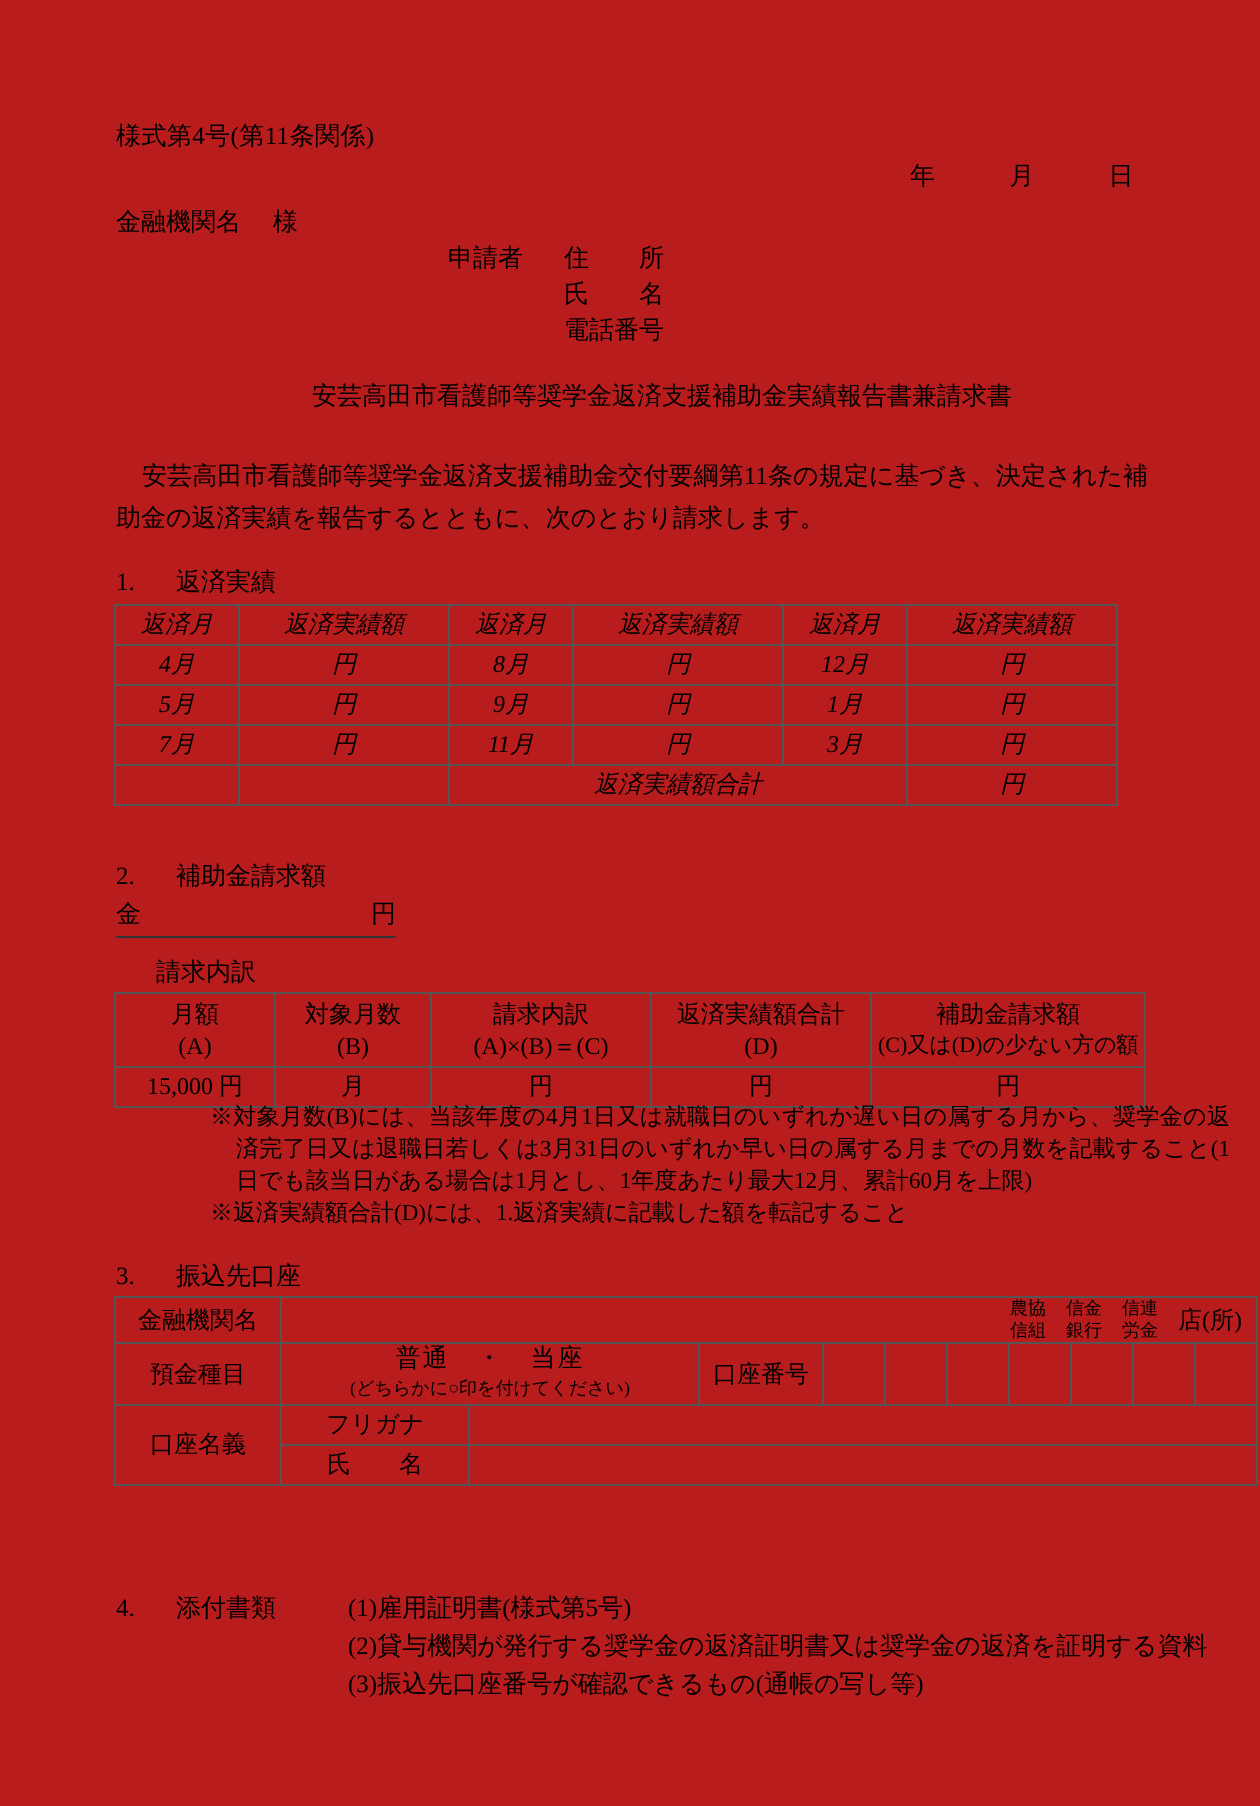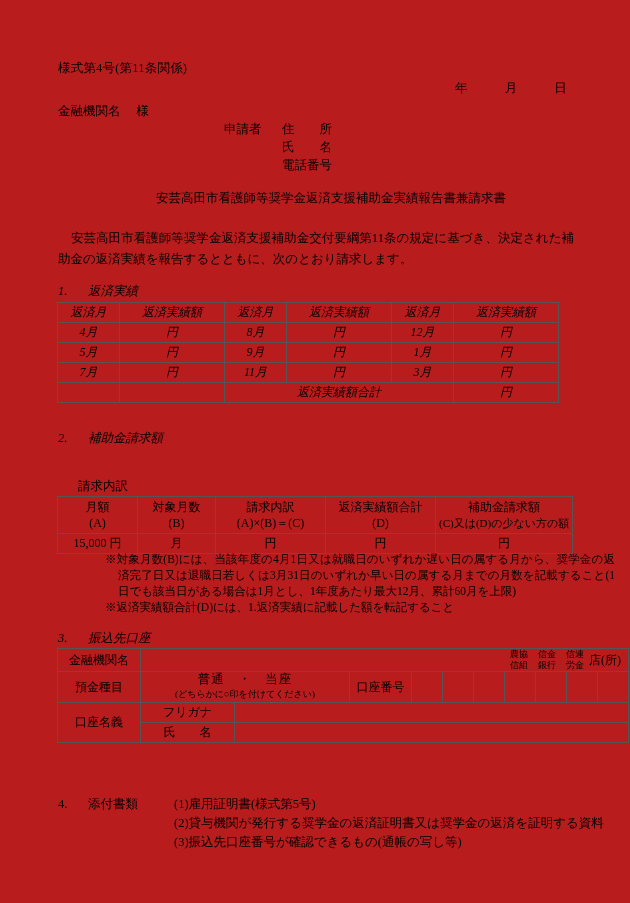--- a/index.html
+++ b/index.html
@@ -68,21 +68,20 @@
     font-size: 12.5px;
     line-height: 21px;
     text-indent: 13px;
     text-align: justify;
   }
 
   
   .sec-head {
     font-size: 12.5px;
     white-space: nowrap;
-    font-style: italic;
   }
   .sec-head .num { display: inline-block; width: 30px; }
   .s1 { left: 58px; top: 283px; }
   .s2 { left: 58px; top: 430px; }
   .s3 { left: 58px; top: 630px; }
 
   
   table.grid {
     border-collapse: collapse;
     font-size: 12px;
@@ -137,21 +136,21 @@
     text-indent: -13px;
     text-align: justify;
   }
 
   
   .tbl-bank { left: 57px; top: 648px; }
   .tbl-bank td { height: 22px; }
   .bank-types {
     font-size: 9px;
     line-height: 11px;
-    text-align: center;
+    text-align: left;
     display: inline-block;
   }
   .bank-types span { display: inline-block; width: 28px; }
   .bankcell-inner {
     display: flex;
     align-items: center;
     justify-content: space-between;
     height: 100%;
   }
   .bank-left { flex: 1; }
@@ -255,20 +254,23 @@
         <td colspan="3">返済実績額合計</td>
         <td class="right">円</td>
       </tr>
     </tbody>
   </table>
 
   <div class="abs sec-head s2">
     <span class="num">2.</span><span>補助金請求額</span>
   </div>
 
+  <div class="abs money-line">
+    <span>金</span><span class="blank"></span><span>円</span>
+  </div>
 
   <div class="abs breakdown-label">請求内訳</div>
 
   <table class="grid abs tbl-breakdown">
     <colgroup>
       <col style="width:80px">
         <col style="width:78px">
         <col style="width:110px">
       <col style="width:110px">
         <col style="width:123px">

